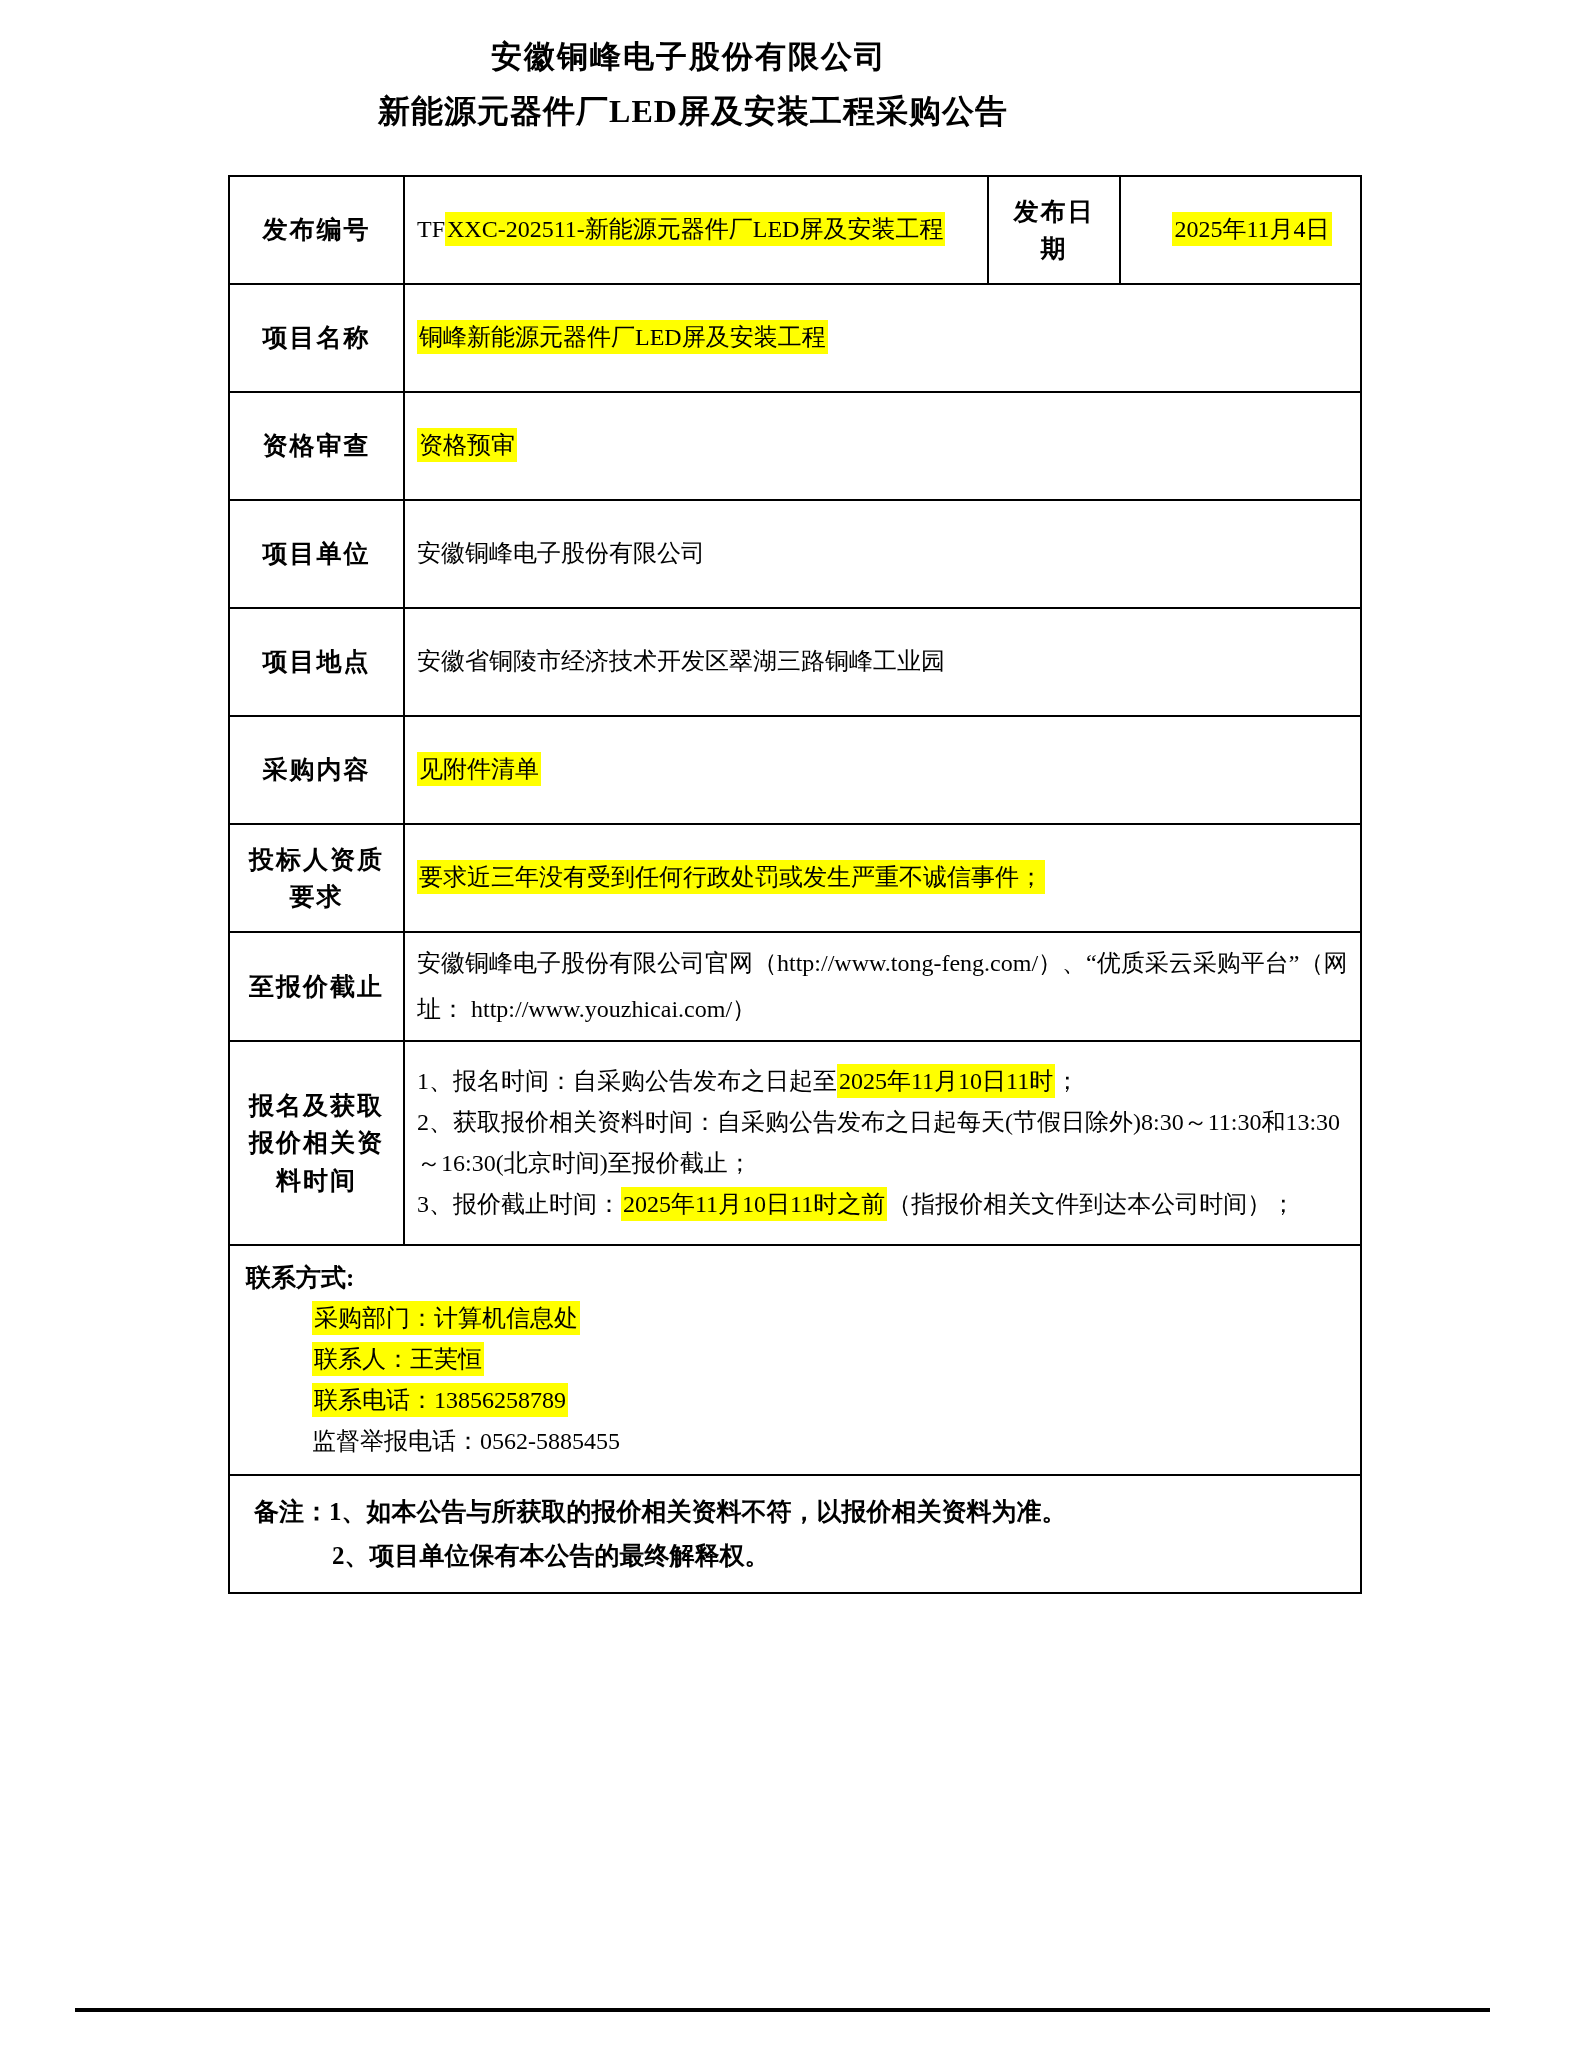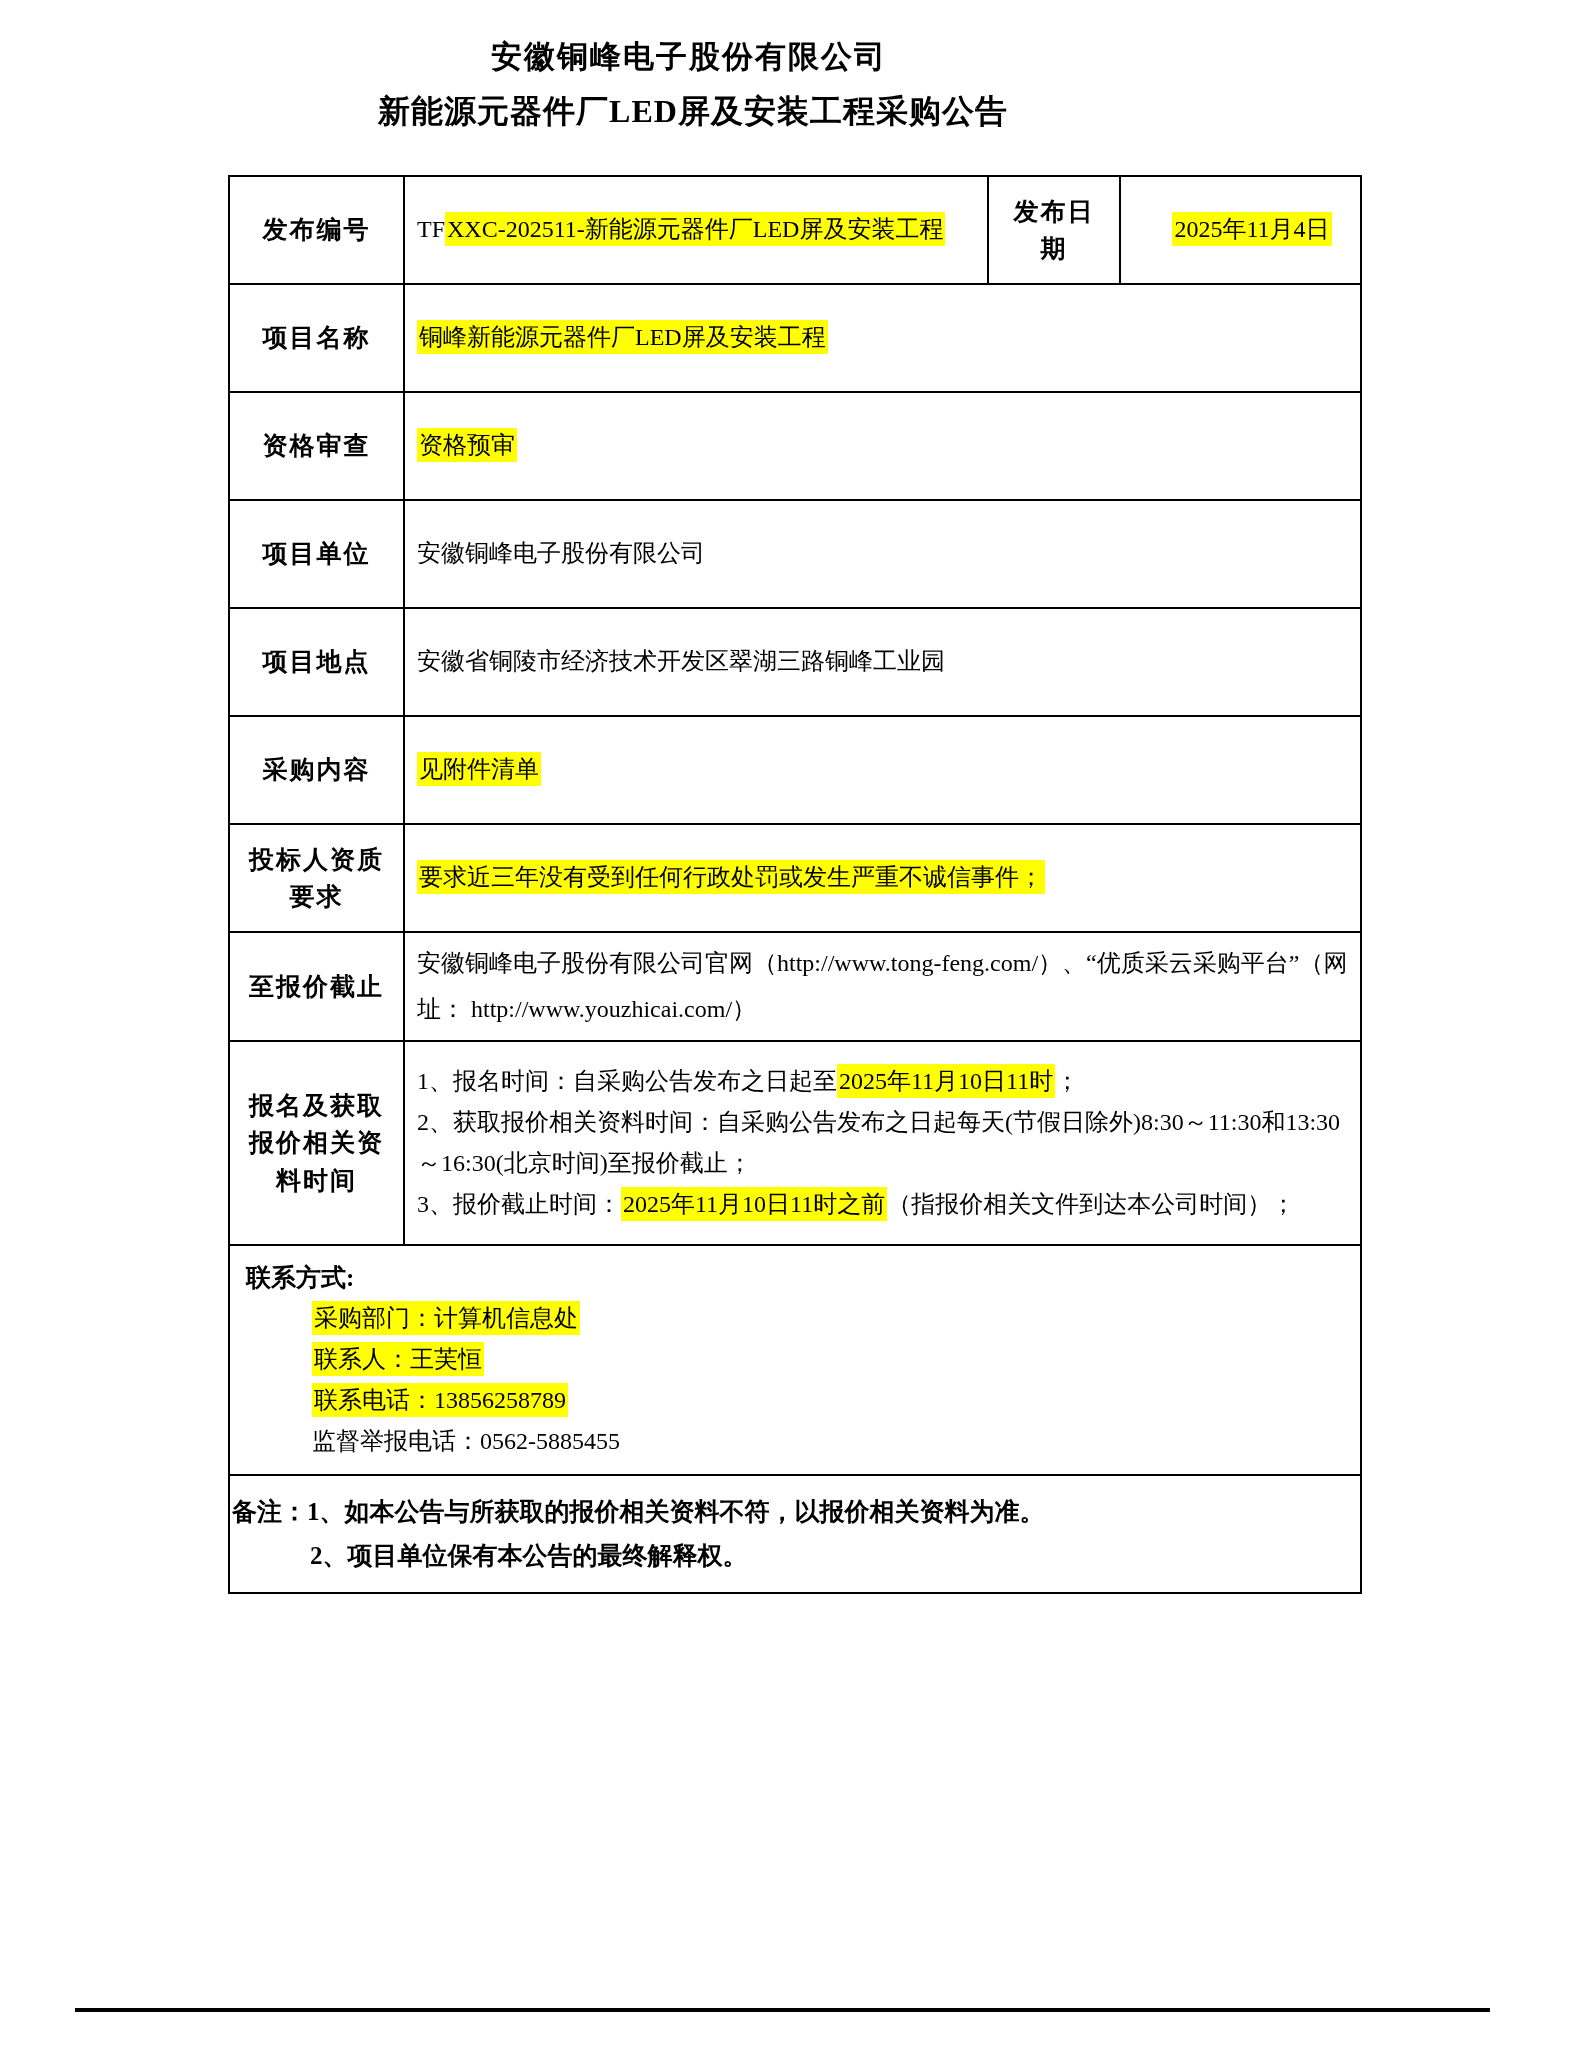--- a/index.html
+++ b/index.html
@@ -46,21 +46,21 @@
   .hl { background: #ffff00; padding: 4px 2px; box-decoration-break: clone; -webkit-box-decoration-break: clone; }
   .nohl { background: transparent; }
 
   td.schedule-cell { font-size: 24px; padding: 10px 12px; }
   td.schedule-cell .line { line-height: 41px; }
 
   td.contact-cell { font-size: 24px; padding: 12px 16px; vertical-align: top; }
   .contact-heading { font-weight: bold; font-size: 25px; line-height: 40px; }
   .contact-lines .line { padding-left: 66px; line-height: 41px; }
 
-  td.remark-cell { font-size: 25px; font-weight: bold; padding: 14px 2px; vertical-align: middle; }
+  td.remark-cell { font-size: 25px; font-weight: bold; padding: 14px 24px; vertical-align: middle; }
   .remark-line1 { line-height: 44px; }
   .remark-line2 { line-height: 44px; padding-left: 78px; }
 
   .footer-rule { position: absolute; left: 75px; top: 2008px; width: 1415px; height: 4px; background: #000000; }
 </style>
 </head>
 <body>
 
 <div class="page">
 

